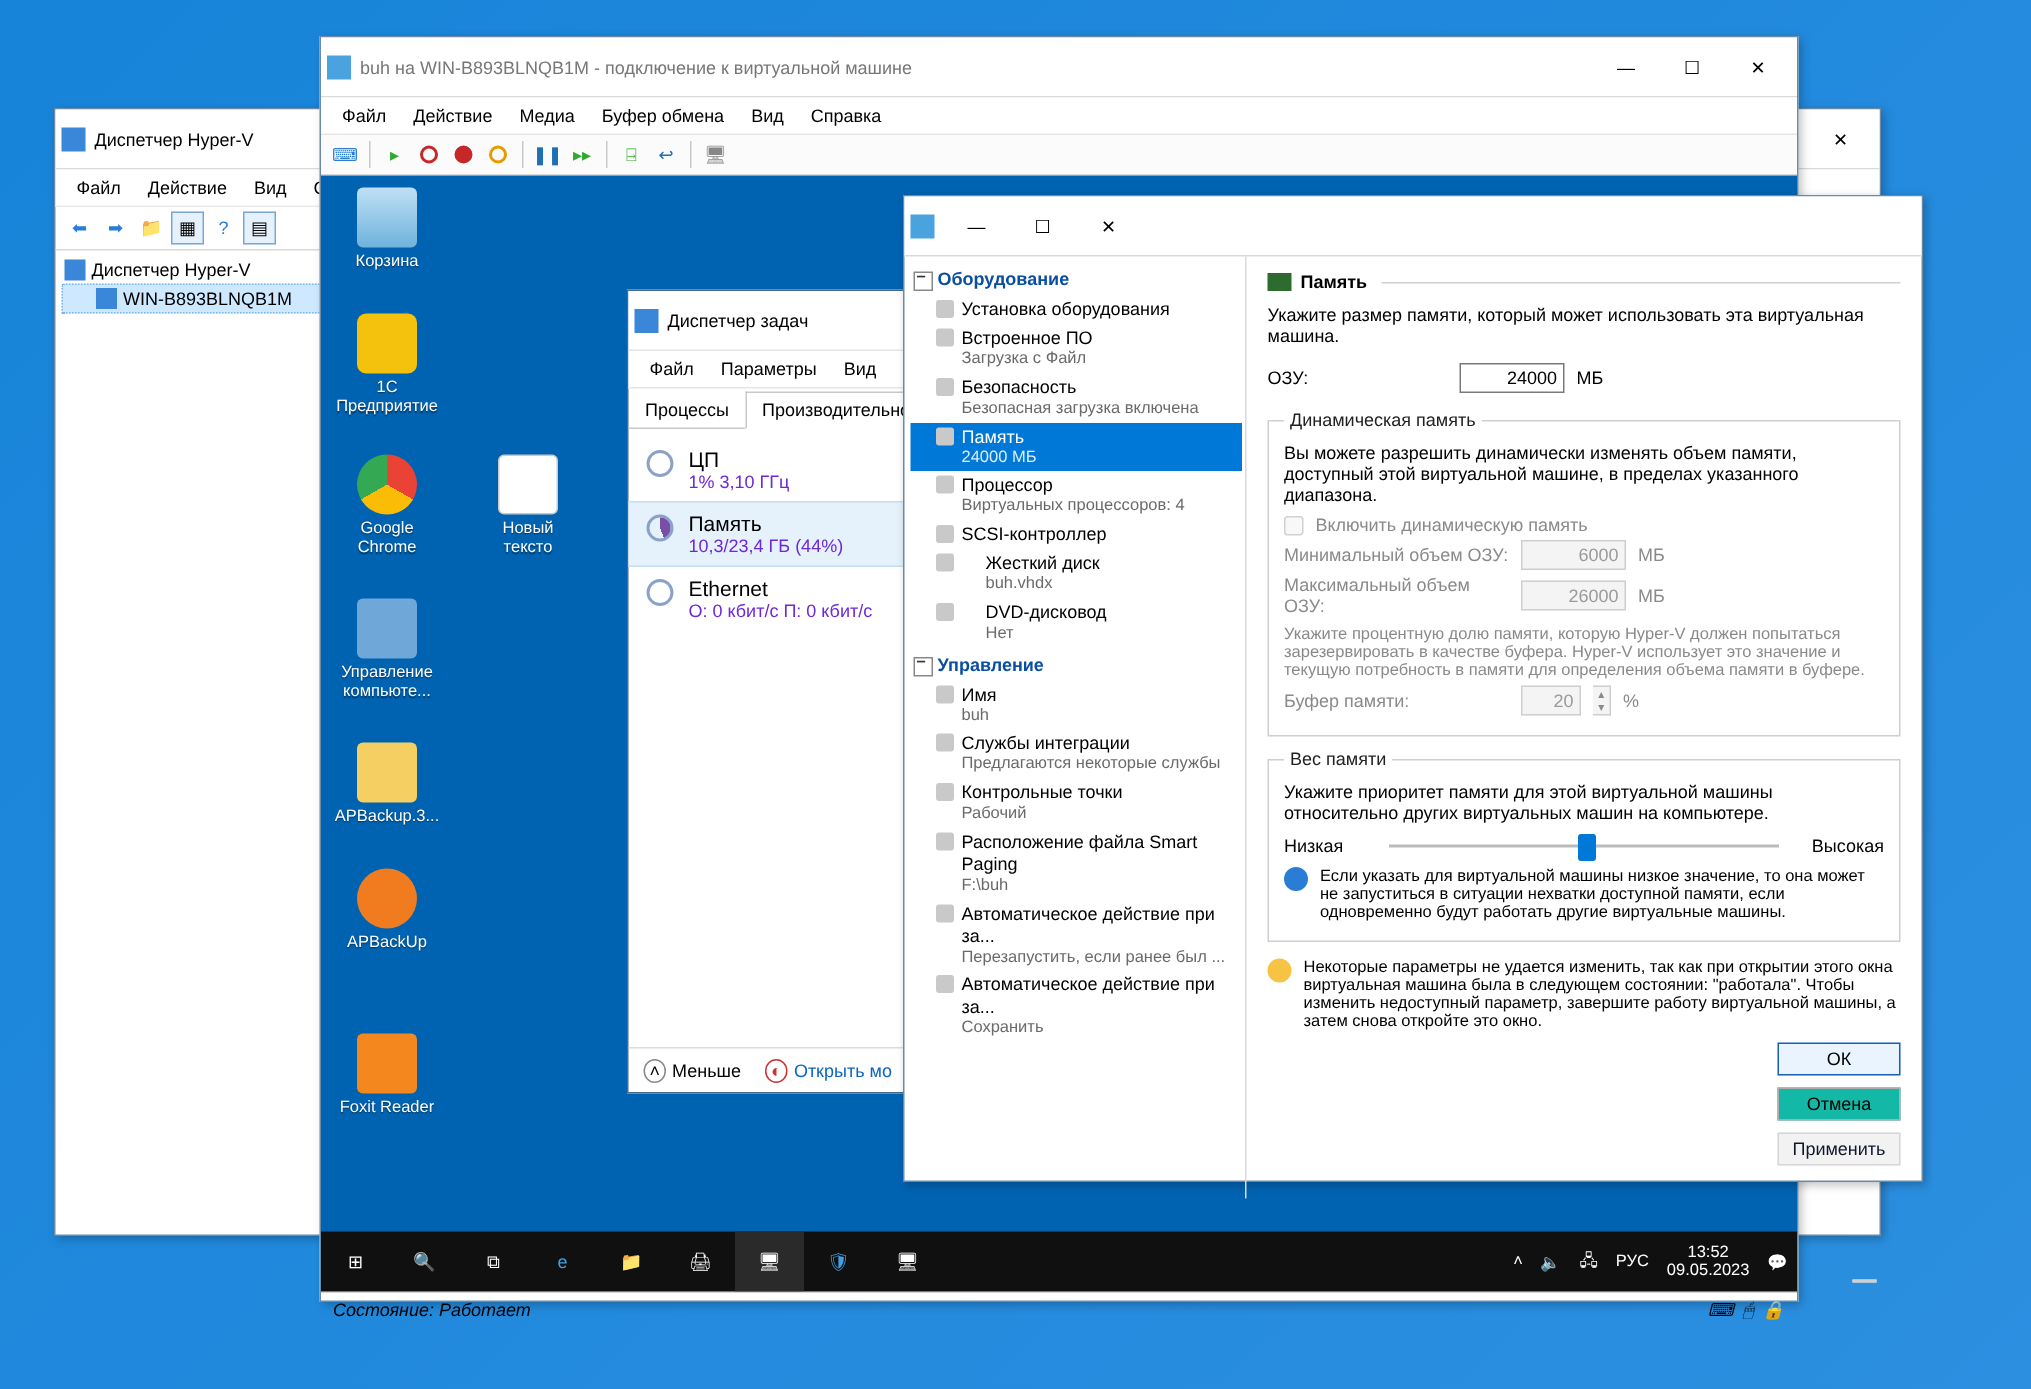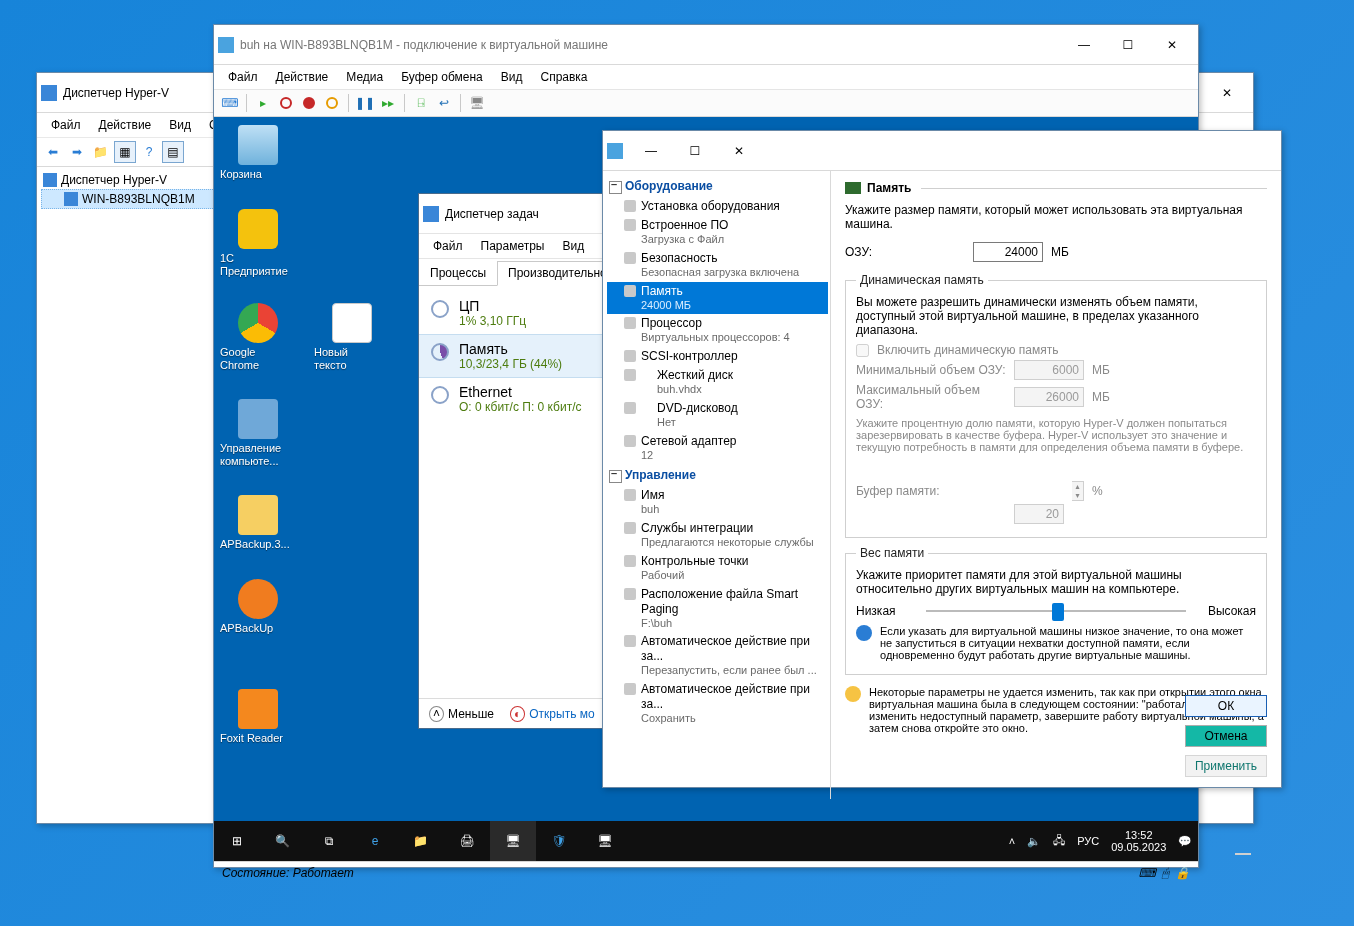--- a/index.html
+++ b/index.html
@@ -29,42 +29,42 @@
 
 #vmc { left:213px; top:24px; width:986px; height:844px; }
 #vmc .menubar { border-bottom:1px solid #e5e5e5; }
 #vmc .vmtb { display:flex; align-items:center; gap:3px; padding:3px 6px; border-bottom:1px solid #d9d9d9; background:#fbfbfb; }
 #vmc .vmtb .sep { width:1px; height:18px; background:#c9c9c9; margin:0 3px; }
 #vmc .vmtb .btn { width:20px; height:20px; display:flex; align-items:center; justify-content:center; border-radius:2px; }
 #vmc .guest { position:relative; height:744px; background:#0063b1; overflow:hidden; }
 #vmc .status { height:22px; border-top:1px solid #d5d5d5; display:flex; align-items:center; padding:0 8px; justify-content:space-between;font-style:italic; }
 
 
-.di { position:absolute; width:76px; text-align:left; color:#fff; font-size:11px; text-shadow:0 1px 1px rgba(0,0,0,.5); }
+.di { position:absolute; width:76px; text-align:center; color:#fff; font-size:11px; text-shadow:0 1px 1px rgba(0,0,0,.5); }
 .di .ic { width:40px; height:40px; margin:0 auto 3px; border-radius:4px; }
 .di span{display:block; line-height:1.15;}
 
 
 .gtask { position:absolute; left:0; right:0; bottom:0; height:40px; background:#101010; display:flex; align-items:center; }
 .gtask .tb { width:46px; height:40px; display:flex; align-items:center; justify-content:center; color:#fff; }
 .gtask .tray { margin-left:auto; display:flex; align-items:center; gap:12px; padding-right:6px; color:#fff; font-size:11px; }
 .gtask .clock { text-align:center; line-height:1.1; }
 
 
 #tm { position:absolute; left:204px; top:76px; width:380px; height:536px; background:#fff; border:1px solid #4a6b8c; font-size:12px; }
 #tm .titlebar{border-bottom:1px solid #e4e4e4;}
 #tm .tabs { display:flex; border-bottom:1px solid #c9c9c9; padding-top:2px;}
 #tm .tab { padding:4px 10px; border:1px solid transparent; }
 #tm .tab.active { border:1px solid #c9c9c9; border-bottom:1px solid #fff; background:#fff; margin-bottom:-1px; }
 #tm .perf { padding:6px 0; }
 #tm .pi { display:flex; gap:10px; padding:6px 12px; align-items:flex-start; }
 #tm .pi .ring{width:18px;height:18px;border:2px solid #8aa2c8;border-radius:50%;margin-top:2px;}
 #tm .pi.sel{background:#e5f1fb; border-top:1px solid #c5ddf0; border-bottom:1px solid #c5ddf0;}
 #tm .pi .t1{font-size:14px;}
-#tm .pi .t2{color:#4d7c0f;}
+#tm .pi .t2{color:#6d28d9;}
 #tm .foot { position:absolute; bottom:0; left:0; right:0; height:30px; border-top:1px solid #dcdcdc; display:flex; align-items:center; padding:0 10px; gap:16px; }
 
 
 #set { left:602px; top:130px; width:680px; height:658px; background:#fff; }
 #set .body { display:flex; height:calc(100% - 28px); }
 #set .nav { width:228px; border-right:1px solid #d9d9d9; overflow:hidden; padding:4px 2px 4px 4px; }
 #set .nav .hdr { color:#0a4ea2; font-weight:bold; padding:4px 2px 4px 18px; display:flex; align-items:center; gap:6px; position:relative;}
 #set .nav .hdr::before{content:"";position:absolute;left:2px;top:6px;width:11px;height:11px;border:1px solid #888;background:#fff;}
 #set .nav .hdr::after{content:"–";position:absolute;left:4px;top:3px;font-size:11px;color:#333;}
 #set .nav .it { padding:2px 2px 2px 34px; line-height:1.25; position:relative; }
@@ -75,21 +75,21 @@
 #set .right { flex:1; padding:10px 14px 10px 14px; display:flex; flex-direction:column; gap:8px; overflow:hidden;}
 #set fieldset{border:1px solid #cfcfcf; padding:8px 10px 10px; font-size:12px;}
 #set legend{padding:0 4px; color:#222;}
 #set .row{display:flex; align-items:center; gap:8px; margin:3px 0;}
 #set input[type=text]{border:1px solid #7a7a7a; height:20px; width:70px; text-align:right; padding-right:4px; font-size:12px;}
 #set input.dis{background:#f4f4f4; border-color:#cfcfcf; color:#9a9a9a;}
 #set .muted{color:#8a8a8a;}
 #set .btns{position:absolute; right:14px; bottom:10px; display:flex; gap:8px;flex-direction:column;}
 #set .btn{width:82px; height:22px; border:1px solid #adadad; background:#14b8a6; display:flex;align-items:center;justify-content:center;}
 #set .btn.primary{border-color:#1a5fb4; background:#eaf4ff;}
-#set .btn.dis{color:#0f766e; background:#f2f2f2; border-color:#d6d6d6;}
+#set .btn.dis{color:#0f172a; background:#f2f2f2; border-color:#d6d6d6;}
 #set .slider{position:relative; height:22px; margin:4px 0 2px;}
 #set .slider .track{position:absolute;left:70px;right:70px;top:10px;height:2px;background:#bbb;}
 #set .slider .thumb{position:absolute;top:3px;width:12px;height:18px;background:#0078d7;border-radius:2px;}
 #set .ico{width:16px;height:16px;flex:none;border-radius:50%;}
 #set .info{background:#2a7dd4;}
 #set .warn{background:#f6c343;position:relative;}
 .small{font-size:11px;}
 </style>
 </head>
 <body>
@@ -304,21 +304,20 @@
     <div class="nav">
       <div class="hdr">Оборудование</div>
       <div class="it"><span>Установка оборудования</span></div>
       <div class="it"><span>Встроенное ПО</span><span class="sub">Загрузка с Файл</span></div>
       <div class="it"><span>Безопасность</span><span class="sub">Безопасная загрузка включена</span></div>
       <div class="it sel"><span>Память</span><span class="sub">24000 МБ</span></div>
       <div class="it"><span>Процессор</span><span class="sub">Виртуальных процессоров: 4</span></div>
       <div class="it"><span>SCSI-контроллер</span></div>
       <div class="it" style="padding-left:50px"><span>Жесткий диск</span><span class="sub">buh.vhdx</span></div>
       <div class="it" style="padding-left:50px"><span>DVD-дисковод</span><span class="sub">Нет</span></div>
-      <div class="it"><span>Сетевой адаптер</span><span class="sub">12</span></div>
       <div class="hdr">Управление</div>
       <div class="it"><span>Имя</span><span class="sub">buh</span></div>
       <div class="it"><span>Службы интеграции</span><span class="sub">Предлагаются некоторые службы</span></div>
       <div class="it"><span>Контрольные точки</span><span class="sub">Рабочий</span></div>
       <div class="it"><span>Расположение файла Smart Paging</span><span class="sub">F:\buh</span></div>
       <div class="it"><span>Автоматическое действие при за...</span><span class="sub">Перезапустить, если ранее был ...</span></div>
       <div class="it"><span>Автоматическое действие при за...</span><span class="sub">Сохранить</span></div>
     </div>
 
     <div class="right">
@@ -347,21 +346,21 @@
           <span>МБ</span>
         </div>
         <div class="row muted">
           <span style="width:150px">Максимальный объем ОЗУ:</span>
           <input type="text" class="dis" disabled="" value="26000" style="">
           <span>МБ</span>
         </div>
         <div class="muted small" style="margin-top:6px;">Укажите процентную долю памяти, которую Hyper-V должен попытаться зарезервировать в качестве буфера. Hyper-V использует это значение и текущую потребность в памяти для определения объема памяти в буфере.</div>
         <div class="row muted" style="margin-top:4px;">
           <span style="width:150px">Буфер памяти:</span>
-          <input type="text" class="dis" disabled="" style="width: 50px; margin-top: 47px;" value="20">
+          <input type="text" class="dis" disabled="" style="width: 40px;" value="20">
           <span style="width:12px;text-align:center;border:1px solid #cfcfcf;border-left:none;height:20px;line-height:9px;font-size:8px;background:#f4f4f4;">▴<br>▾</span>
           <span>%</span>
         </div>
       </fieldset>
 
       <fieldset>
         <legend>Вес памяти</legend>
         <div>Укажите приоритет памяти для этой виртуальной машины относительно других виртуальных машин на компьютере.</div>
         <div class="slider">
           <span style="position:absolute;left:0;top:4px">Низкая</span>

